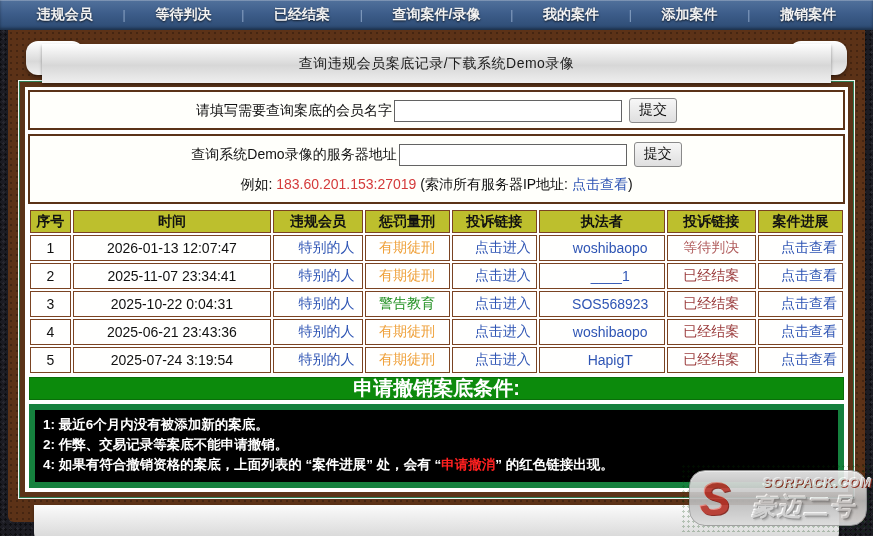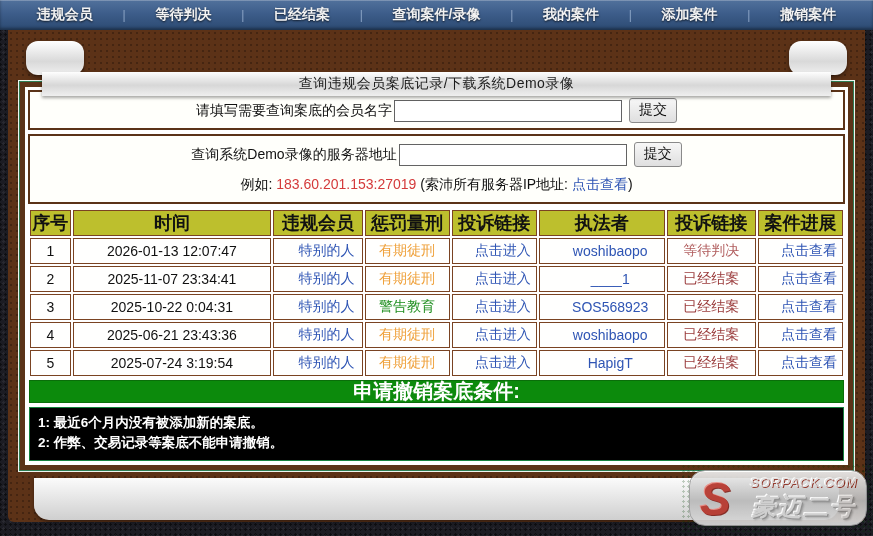--- a/index.html
+++ b/index.html
@@ -46,25 +46,24 @@
   .ribbon { position:relative; height:30px; margin:0 18px; }
   .ribbon-cap {
     position:absolute; top:-2px; width:58px; height:34px;
     background:linear-gradient(180deg,#ffffff,#d9d9d9 60%,#f0f0f0);
     border-radius:12px;
     box-shadow:0 2px 4px rgba(0,0,0,.45);
   }
   .ribbon-cap.left  { left:0; }
   .ribbon-cap.right { right:0; }
   .ribbon-band {
-    position:absolute; left:16px; right:16px; top:1px; height:24px;
+    position:absolute; left:16px; right:16px; top:1px; height:39px;
     background:linear-gradient(180deg,#fefefe 0%,#d7d7d7 55%,#efefef 100%);
     display:flex; align-items:center; justify-content:center;
     box-shadow:0 2px 3px rgba(0,0,0,.35);
-    margin-top:28px;
   }
   .ribbon-title { font-size:14px; color:#1c1c1c; letter-spacing:.5px; }
 
   
   .content-frame { margin:7px 10px 0 10px; border:1px solid #eef6f1; }
   .content-green { border:1px solid #2e7d54; }
   .content-brown { border:5px solid #5b3318; background:#ffffff; padding:3px; }
 
   .form-box {
     border:2px solid #5b3318; background:#fffffb;
@@ -87,40 +86,40 @@
   .example-ip { color:#d43a3a; }
   .example-link { color:#2f55b4; cursor:pointer; text-decoration:none; }
 
   
   table.cases {
     width:100%; border-collapse:separate; border-spacing:2px;
     background:#fff; table-layout:fixed; margin-bottom:2px;
   }
   table.cases th {
     background:#bdbf2d; border:1px solid #7a4322;
-    font-size:18px; font-weight:bold; color:#111; height:23px;
+    font-size:14px; font-weight:bold; color:#111; height:23px;
   }
   table.cases td {
     background:#fffffe; border:1px solid #7a4322;
     text-align:center; font-size:14px; height:26px; color:#111;
     overflow:hidden; white-space:nowrap;
   }
   .cell-link { cursor:pointer; text-decoration:none;padding-left:17px; }
 
   
   .green-bar {
     margin:2px 1px 4px 1px; height:23px;
     background:#0c8a0c; border:1px solid #0a6e0a;
     display:flex; align-items:center; justify-content:center;
   }
   .green-bar span { color:#fff; font-size:20px; font-weight:bold; }
 
   
   .rules-box {
-    background:#000; border:1px solid #15803d;
+    background:#000; border:6px solid #15803d;
     padding:5px 22px 7px 8px; margin:0 1px 1px 1px;
   }
   .rule-line { color:#fff; font-size:13.5px; font-weight:bold; line-height:20px; white-space:nowrap; }
   .rule-red { color:#ff2020; }
 
   
   .footer {
     margin:6px 26px 0 26px; height:42px;
     background:linear-gradient(180deg,#fbfbfb,#cfcfcf);
     border-radius:0 0 15px 15px;
@@ -140,21 +139,21 @@
     background:linear-gradient(180deg,#efefef,#b9b9b9 55%,#dcdcdc);
     border-radius:16px; border:1px solid #9c9c9c;
     box-shadow:inset 0 1px 0 #fff;
   }
   .wm-s {
     position:absolute; left:10px; top:4px; width:44px; height:48px;
     color:#b5342a; font-size:46px; font-weight:bold; font-style:italic;
     text-shadow:1px 1px 0 #7e1f18, -1px -1px 0 #e8877f; line-height:48px;
   }
   .wm-site {
-    position:absolute; left:60px; top:4px; font-size:13px; font-weight:normal; font-style:italic;
+    position:absolute; left:73px; top:4px; font-size:13px; font-weight:bold; font-style:italic;
     color:#dcdcdc; letter-spacing:1px;
     text-shadow:1px 1px 0 #8c2d20, -1px -1px 0 #ffffff;
   }
   .wm-brand {
     position:absolute; left:62px; top:20px; font-size:24px; font-weight:bold; font-style:italic;
     color:#cfcfcf; letter-spacing:2px;
     text-shadow:1px 1px 0 #8a8a8a, -1px -1px 0 #ffffff, 2px 2px 2px rgba(0,0,0,.25);
   }
 </style>
 </head>
@@ -286,20 +285,21 @@
             </tbody>
       </table>
 
       <div class="green-bar">
         <span>申请撤销案底条件:</span>
       </div>
 
       <div class="rules-box">
             <div class="rule-line"><span>1:  最近6个月内没有被添加新的案底。</span></div>
             <div class="rule-line"><span>2:  作弊、交易记录等案底不能申请撤销。</span></div>
+            <div class="rule-line"><span>4:  如果有符合撤销资格的案底，上面列表的 “案件进展” 处，会有 “</span><span class="rule-red" style="color: rgb(255, 32, 32);">申请撤消</span><span>” 的红色链接出现。</span></div>
           </div>
 
     </div>
    </div>
   </div>
 
   <div class="footer"></div>
 </div>
 
 <div class="watermark">

